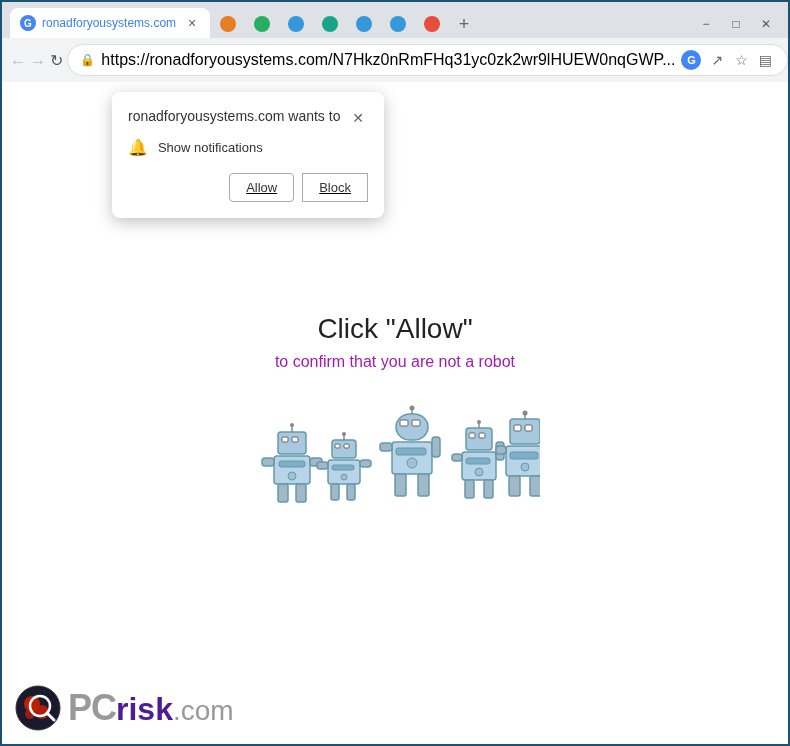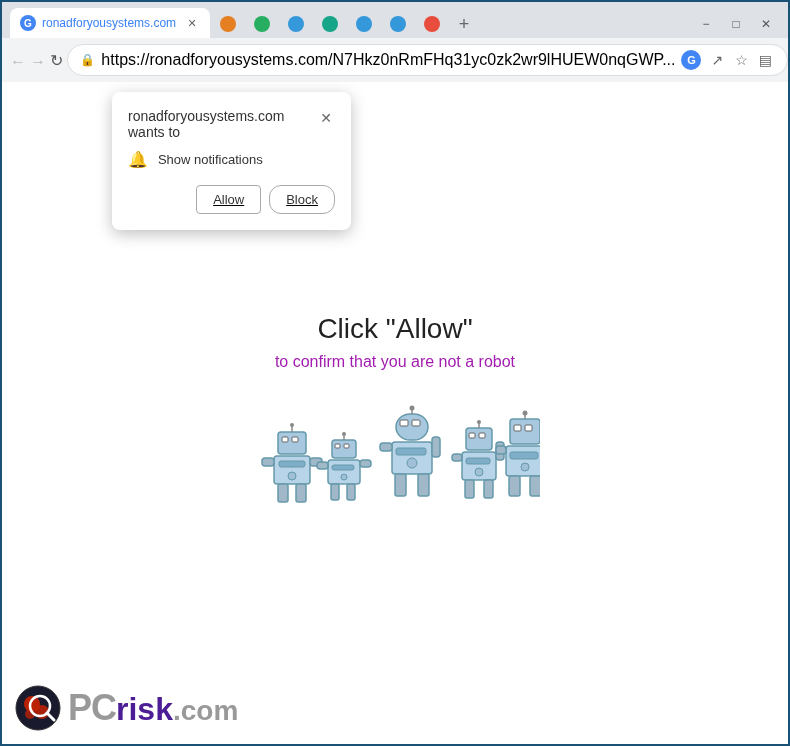--- a/index.html
+++ b/index.html
@@ -167,21 +167,21 @@
       flex-direction: column;
       align-items: center;
       justify-content: center;
     }
 
     
     .notification-popup {
       position: absolute;
       top: 10px;
       left: 110px;
-      width: 239px;
+      width: 272px;
       background: #fff;
       border-radius: 8px;
       box-shadow: 0 4px 16px rgba(0,0,0,0.25);
       padding: 16px;
       z-index: 100;
     }
     .popup-header {
       display: flex;
       justify-content: space-between;
       align-items: flex-start;
@@ -220,21 +220,21 @@
       border: 1px solid #aaa;
       border-radius: 4px;
       background: #fff;
       color: #333;
       font-size: 13px;
       cursor: pointer;
     }
     .btn-block {
       padding: 6px 16px;
       border: 1px solid #aaa;
-      border-radius: 12px;
+      border-radius: 0;
       background: #fff;
       color: #333;
       font-size: 13px;
       cursor: pointer;
     }
 
     
     .page-content {
       text-align: center;
       margin-top: 20px;
@@ -460,18 +460,18 @@
       <svg class="watermark-logo" viewBox="0 0 48 48" xmlns="http://www.w3.org/2000/svg">
         <circle cx="24" cy="24" r="22" fill="#1a1a2e" stroke="#333" stroke-width="1"></circle>
         <circle cx="18" cy="20" r="8" fill="#cc2200" opacity="0.9"></circle>
         <circle cx="28" cy="28" r="7" fill="#cc2200" opacity="0.8"></circle>
         <circle cx="16" cy="30" r="5" fill="#cc2200" opacity="0.7"></circle>
 
         <circle cx="26" cy="22" r="10" fill="none" stroke="#fff" stroke-width="2.5"></circle>
         <line x1="33" y1="29" x2="40" y2="36" stroke="#fff" stroke-width="3" stroke-linecap="round"></line>
       </svg>
       <div>
-        <span style="font-size:36px;font-weight:900;color:#999;font-family:Arial,sans-serif;letter-spacing:-1px;">PC</span><span style="font-size:32px;font-weight:900;color:#4c1d95;font-family:Arial,sans-serif;">risk</span><span style="font-size:28px;font-weight:bold;color:#999;font-family:Arial,sans-serif;">.com</span>
+        <span style="font-size:36px;font-weight:900;color:#999;font-family:Arial,sans-serif;letter-spacing:-1px;">PC</span><span style="font-size:32px;font-weight:900;color:#4c1d95;font-family:Arial,sans-serif;">risk</span><span style="font-size:28px;font-weight:normal;color:#999;font-family:Arial,sans-serif;">.com</span>
       </div>
     </div>
 
   </div>
 </div>
 
 </body></html>

